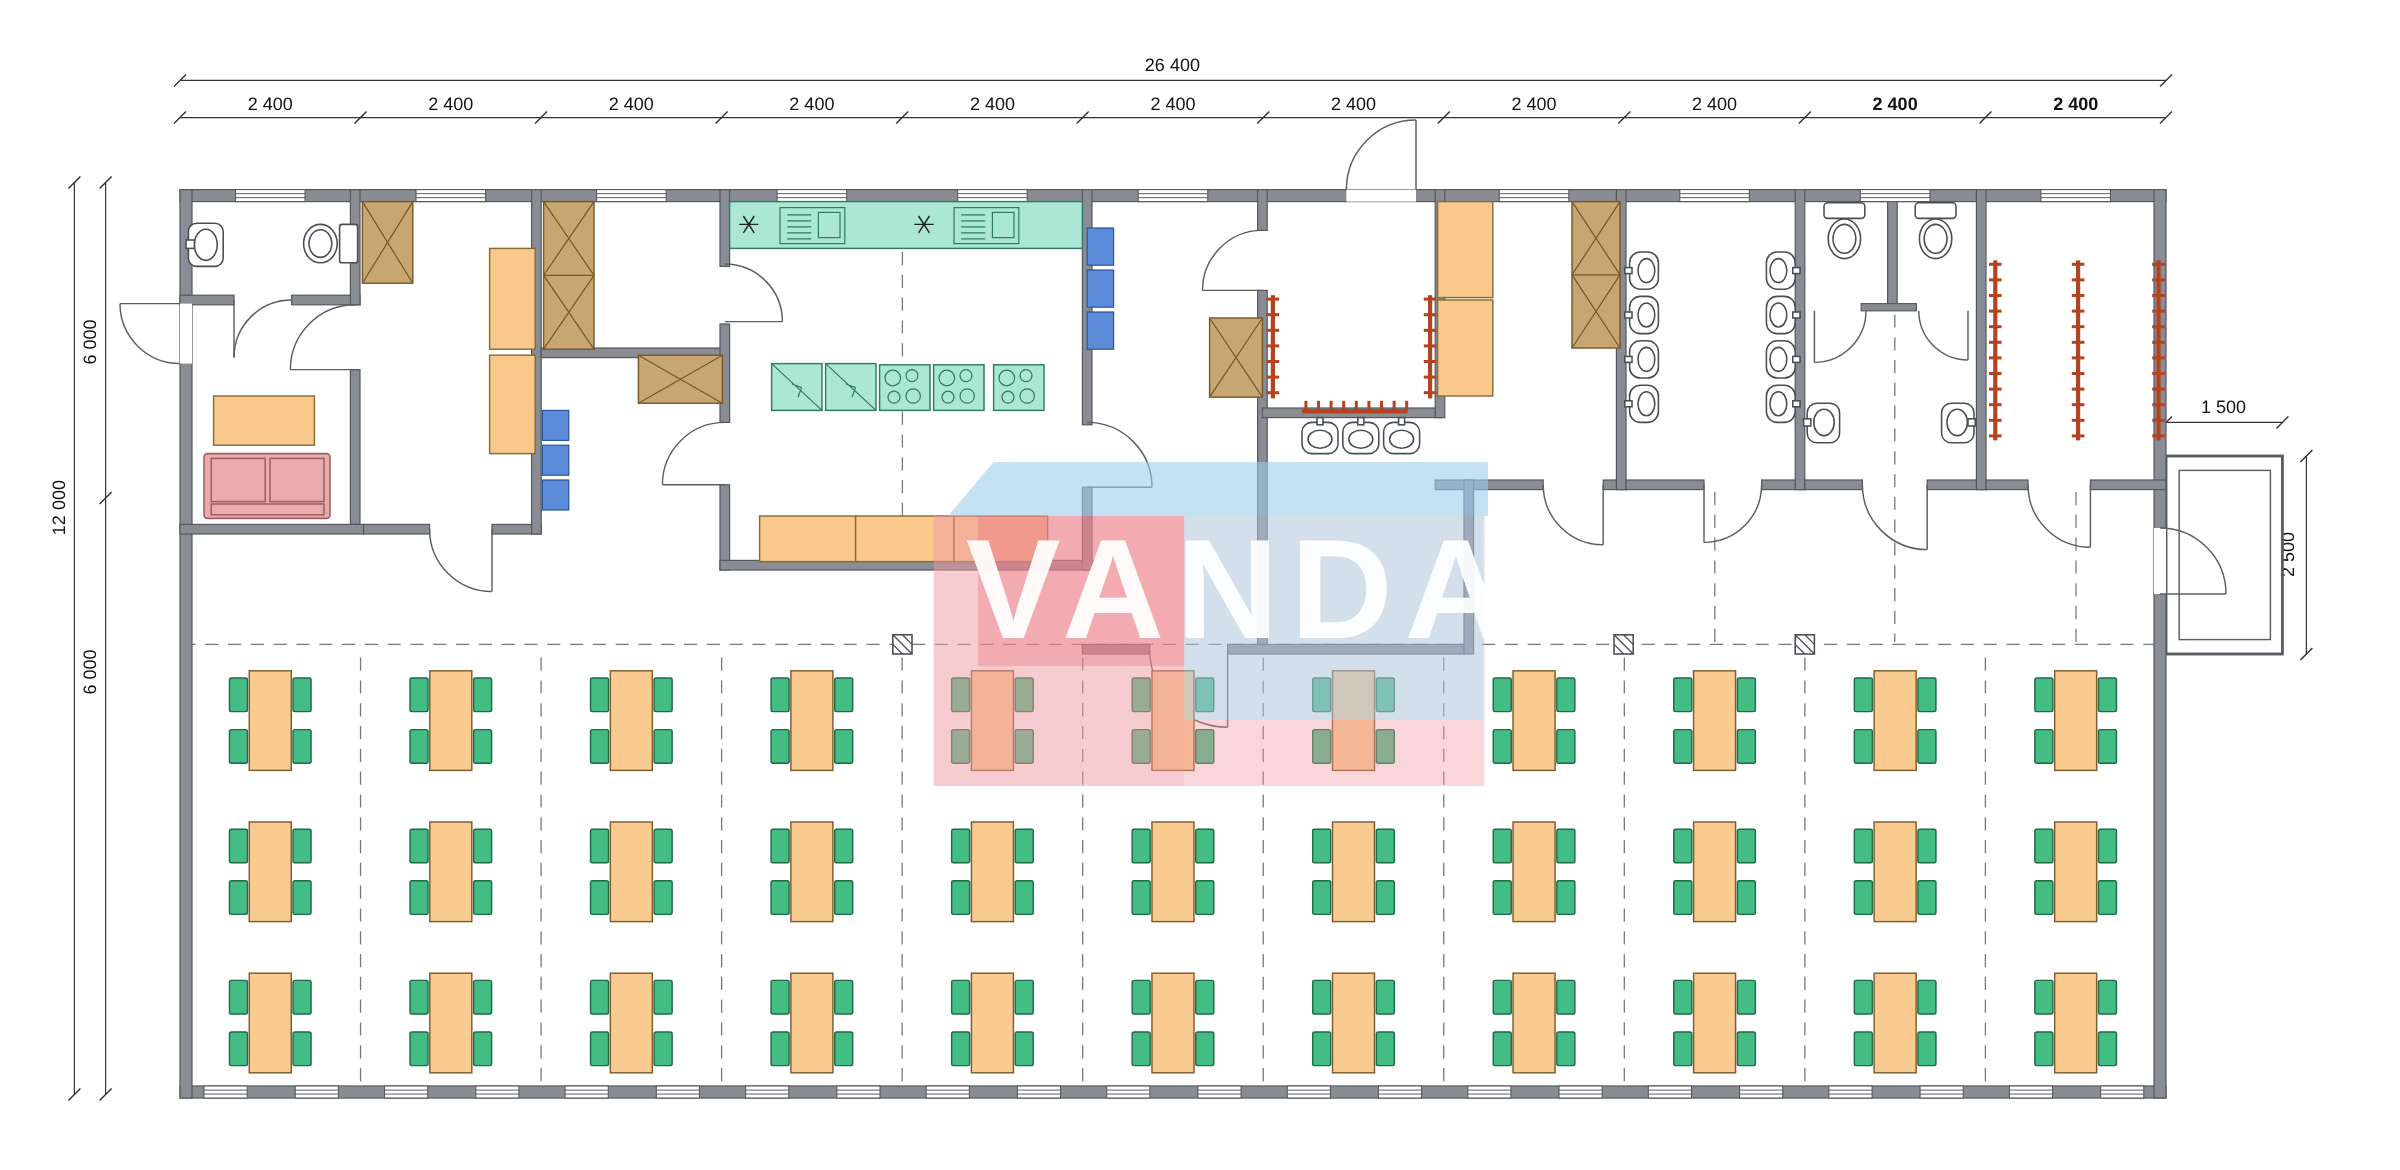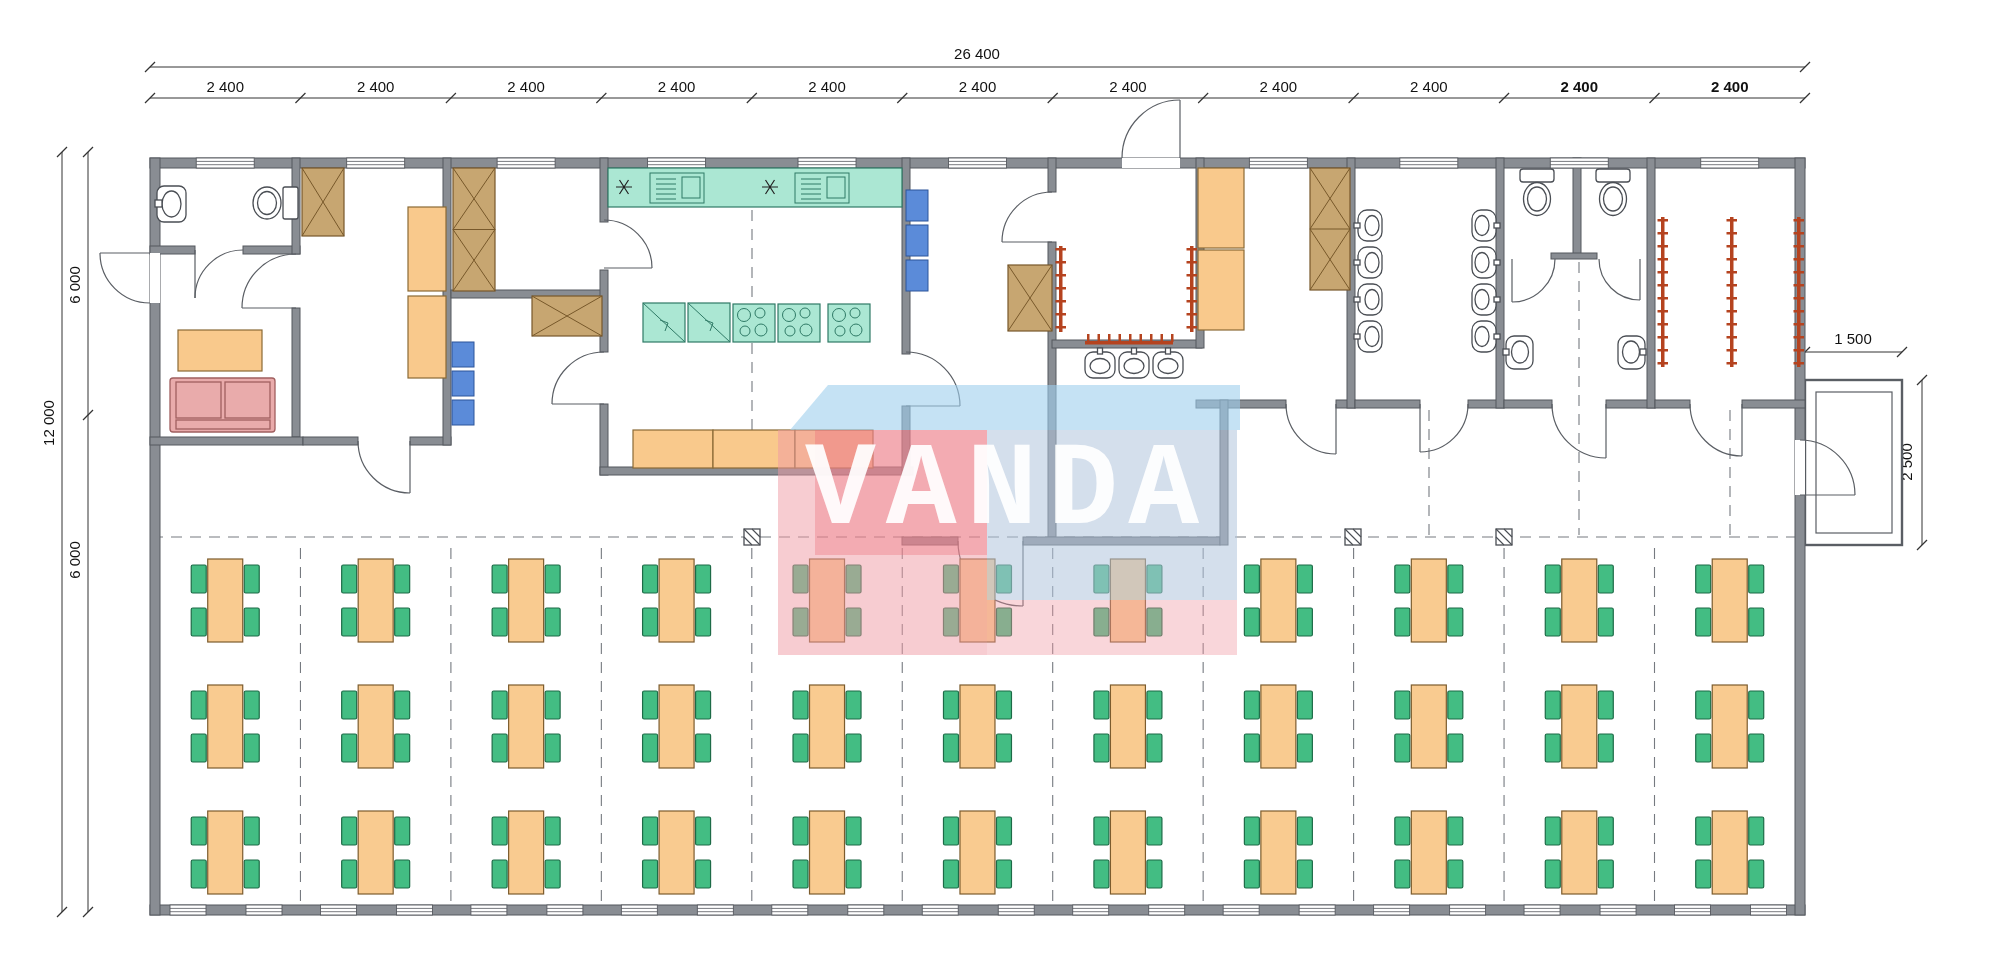--- a/index.html
+++ b/index.html
@@ -34,21 +34,21 @@
   .watermark{position:absolute;left:770px;top:385px;width:500px;height:275px;
              pointer-events:none;z-index:5;}
   .watermark>div{position:absolute;}
   .wm-top{left:20px;top:0;width:450px;height:45px;background:rgba(158,206,236,.6);
           clip-path:polygon(38px 0,450px 0,450px 45px,0 45px);}
   .wm-left{left:8px;top:45px;width:209px;height:225px;background:rgba(240,153,163,.5);}
   .wm-core{left:45px;top:45px;width:172px;height:125px;background:rgba(235,110,120,.35);}
   .wm-right{left:217px;top:45px;width:250px;height:170px;background:rgba(176,196,220,.55);}
   .wm-strip{left:217px;top:215px;width:250px;height:55px;background:rgba(240,153,163,.4);}
   .wm-text{left:35px;top:48px;font-size:118px;font-weight:800;letter-spacing:10px;
-           color:rgba(255,255,255,.93);line-height:1;font-family:Liberation Mono, monospace;}
+           color:rgba(255,255,255,.93);line-height:1;font-family:Liberation Sans, sans-serif;}
 </style>
 </head>
 <body>
 
 <div class="stage">
 <svg width="2000" height="975" viewBox="0 0 2000 975">
 
   <g>
     <path class="dash" d="M152 537 H1803"></path>
     <path class="dash" d="M752 172 V462"></path>

